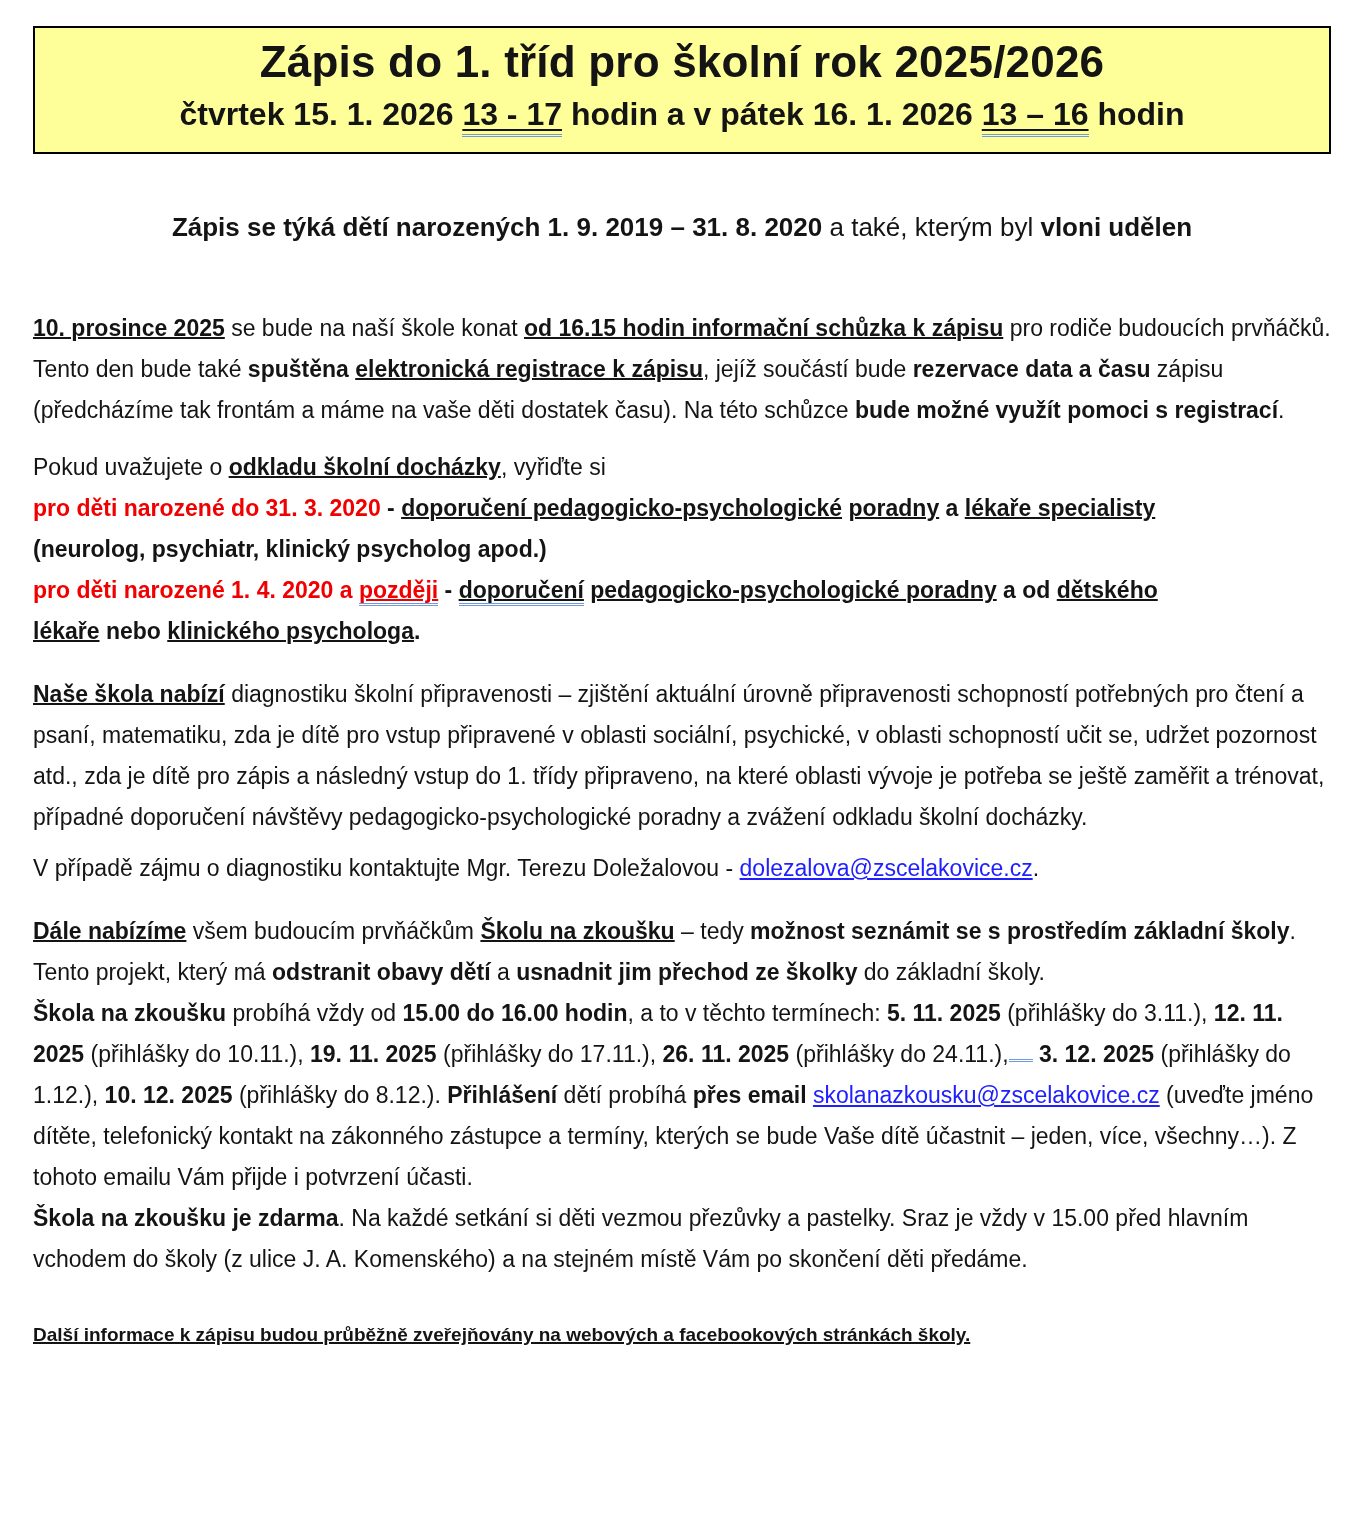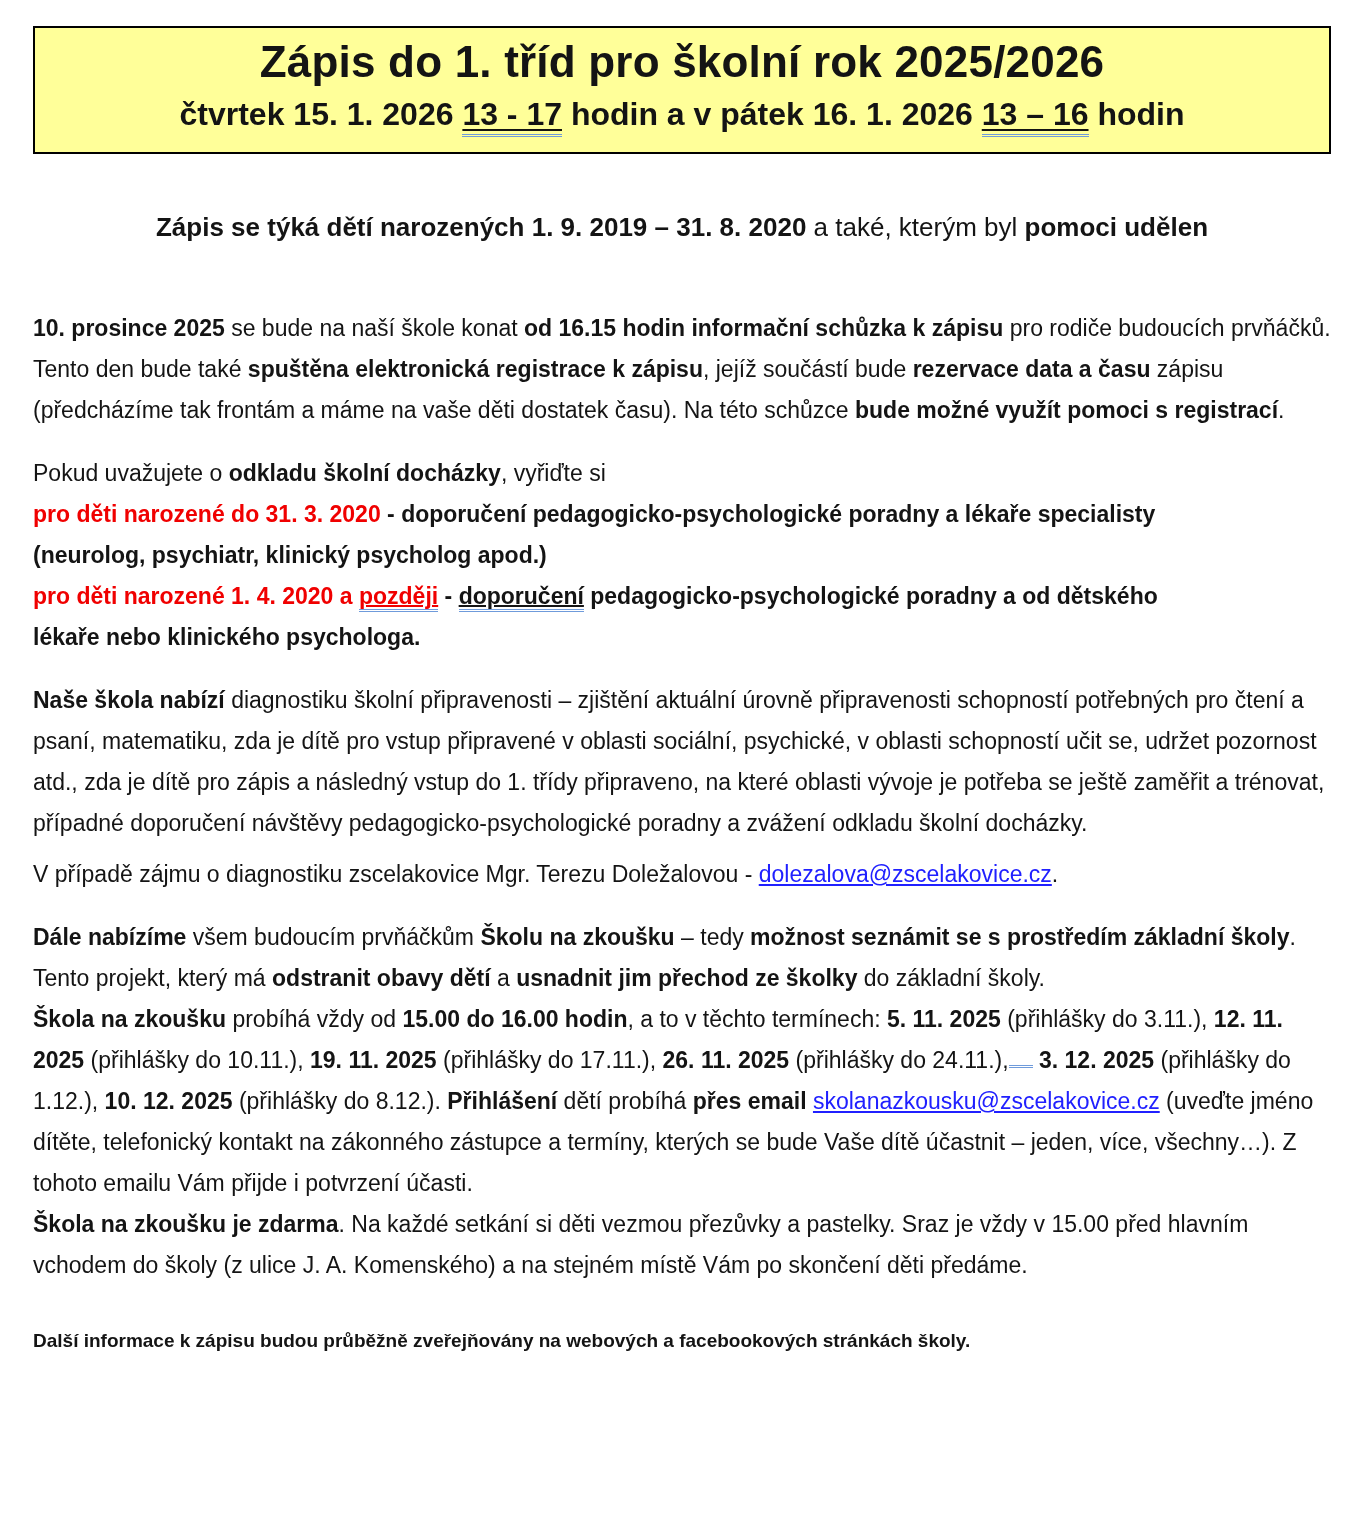--- a/index.html
+++ b/index.html
@@ -43,28 +43,28 @@
 
   .intro {
     margin: 50px 24px 0;
     font-size: 26px;
     line-height: 46px;
     text-align: center;
   }
 
   .para { font-size: 23px; line-height: 41px; margin: 0; }
   .p1 { margin-top: 58px; }
-  .p2 { margin-top: 22px; }
+  .p2 { margin-top: 16px; }
   .p3 { margin-top: 22px; }
   .p4 { margin-top: 10px; }
   .p5 { margin-top: 22px; }
   .final { margin-top: 34px; font-size: 19px; }
 
   .b  { font-weight: 700; }
-  .bu { font-weight: 700; text-decoration-thickness: 2px; }
+  .bu { font-weight: 700; text-decoration: underline; text-decoration-thickness: 2px; }
   .r  { color: var(--red, #f00000); font-weight: 700; text-align: center; }
   .ru {
     color: var(--red, #f00000); font-weight: 700;
     text-decoration: underline; text-decoration-thickness: 2px;
     border-bottom: 3px double var(--grammar, #6f9bdb);
   }
   .buB {
     font-weight: 700; text-decoration: underline; text-decoration-thickness: 2px;
     border-bottom: 3px double var(--grammar, #6f9bdb);
   }
@@ -79,27 +79,27 @@
 </head>
 <body>
 
 <div class="content">
 
   <div class="header-box">
     <div class="header-title">Zápis do 1. tříd pro školní rok 2025/2026</div>
     <div class="header-subtitle"><span>čtvrtek 15. 1. 2026 </span><span class="hu">13 - 17</span><span> hodin a v pátek 16. 1. 2026 </span><span class="hu">13 – 16</span><span> hodin</span></div>
   </div>
 
-  <p class="intro"><span class="b">Zápis se týká dětí narozených 1. 9. 2019 – 31. 8. 2020</span><span> a také, kterým byl </span><span class="b">pomoci udělen</span><br></p>
+  <p class="intro"><span class="b">Zápis se týká dětí narozených 1. 9. 2019 – 31. 8. 2020</span><span> a také, kterým byl </span><span class="b">vloni udělen</span><br></p>
 
   <p class="para p1"><span class="bu">10. prosince 2025</span><span> se bude na naší škole konat </span><span class="bu">od 16.15 hodin informační schůzka k zápisu</span><span> pro rodiče budoucích prvňáčků. Tento den bude také </span><span class="b">spuštěna </span><span class="bu">elektronická registrace k zápisu</span><span>, jejíž součástí bude </span><span class="b">rezervace data a času</span><span> zápisu (předcházíme tak frontám a máme na vaše děti dostatek času). Na této schůzce </span><span class="b">bude možné využít pomoci s registrací</span><span>.</span></p>
 
   <p class="para p2"><span>Pokud uvažujete o </span><span class="bu">odkladu školní docházky</span><span>, vyřiďte si</span><br><span class="r">pro děti narozené do 31. 3. 2020</span><span class="b"> - </span><span class="bu">doporučení pedagogicko-psychologické</span><span class="b"> </span><span class="bu">poradny</span><span class="b"> a </span><span class="bu">lékaře specialisty</span><br><span class="b">(neurolog, psychiatr, klinický psycholog apod.)</span><br><span class="r">pro děti narozené 1. 4. 2020 a </span><span class="ru">později</span><span class="b"> - </span><span class="buB">doporučení</span><span class="b"> </span><span class="bu">pedagogicko-psychologické poradny</span><span class="b"> a od </span><span class="bu">dětského</span><br><span class="bu">lékaře</span><span class="b"> nebo </span><span class="bu">klinického psychologa</span><span class="b">.</span></p>
 
   <p class="para p3"><span class="bu">Naše škola nabízí</span><span> diagnostiku školní připravenosti – zjištění aktuální úrovně připravenosti schopností potřebných pro čtení a psaní, matematiku, zda je dítě pro vstup připravené v oblasti sociální, psychické, v oblasti schopností učit se, udržet pozornost atd., zda je dítě pro zápis a následný vstup do 1. třídy připraveno, na které oblasti vývoje je potřeba se ještě zaměřit a trénovat, případné doporučení návštěvy pedagogicko-psychologické poradny a zvážení odkladu školní docházky.</span></p>
 
-  <p class="para p4"><span>V případě zájmu o diagnostiku zscelakovice Mgr. Terezu Doležalovou - </span><span class="link">dolezalova@zscelakovice.cz</span><span>.</span></p>
+  <p class="para p4"><span>V případě zájmu o diagnostiku kontaktujte Mgr. Terezu Doležalovou - </span><span class="link">dolezalova@zscelakovice.cz</span><span>.</span></p>
 
   <p class="para p5"><span class="bu">Dále nabízíme</span><span> všem budoucím prvňáčkům </span><span class="bu">Školu na zkoušku</span><span> – tedy </span><span class="b">možnost seznámit se s prostředím základní školy</span><span>. Tento projekt, který má </span><span class="b">odstranit obavy dětí</span><span> a </span><span class="b">usnadnit jim přechod ze školky</span><span> do základní školy.</span><br><span class="b">Škola na zkoušku</span><span> probíhá vždy od </span><span class="b">15.00 do 16.00 hodin</span><span>, a to v těchto termínech: </span><span class="b">5. 11. 2025</span><span> (přihlášky do 3.11.), </span><span class="b">12. 11. 2025</span><span> (přihlášky do 10.11.), </span><span class="b">19. 11. 2025</span><span> (přihlášky do 17.11.), </span><span class="b">26. 11. 2025</span><span> (přihlášky do 24.11.),</span><span class="gmark"></span><span> </span><span class="b">3. 12. 2025</span><span> (přihlášky do 1.12.), </span><span class="b">10. 12. 2025</span><span> (přihlášky do 8.12.). </span><span class="b">Přihlášení</span><span> dětí probíhá </span><span class="b">přes email</span><span> </span><span class="link">skolanazkousku@zscelakovice.cz</span><span> (uveďte jméno dítěte, telefonický kontakt na zákonného zástupce a termíny, kterých se bude Vaše dítě účastnit – jeden, více, všechny…). Z tohoto emailu Vám přijde i potvrzení účasti.</span><br><span class="b">Škola na zkoušku je zdarma</span><span>. Na každé setkání si děti vezmou přezůvky a pastelky. Sraz je vždy v 15.00 před hlavním vchodem do školy (z ulice J. A. Komenského) a na stejném místě Vám po skončení děti předáme.</span></p>
 
   <p class="para final"><span class="bu">Další informace k zápisu budou průběžně zveřejňovány na webových a facebookových stránkách školy.</span></p>
 
 </div>
 
 </body></html>

